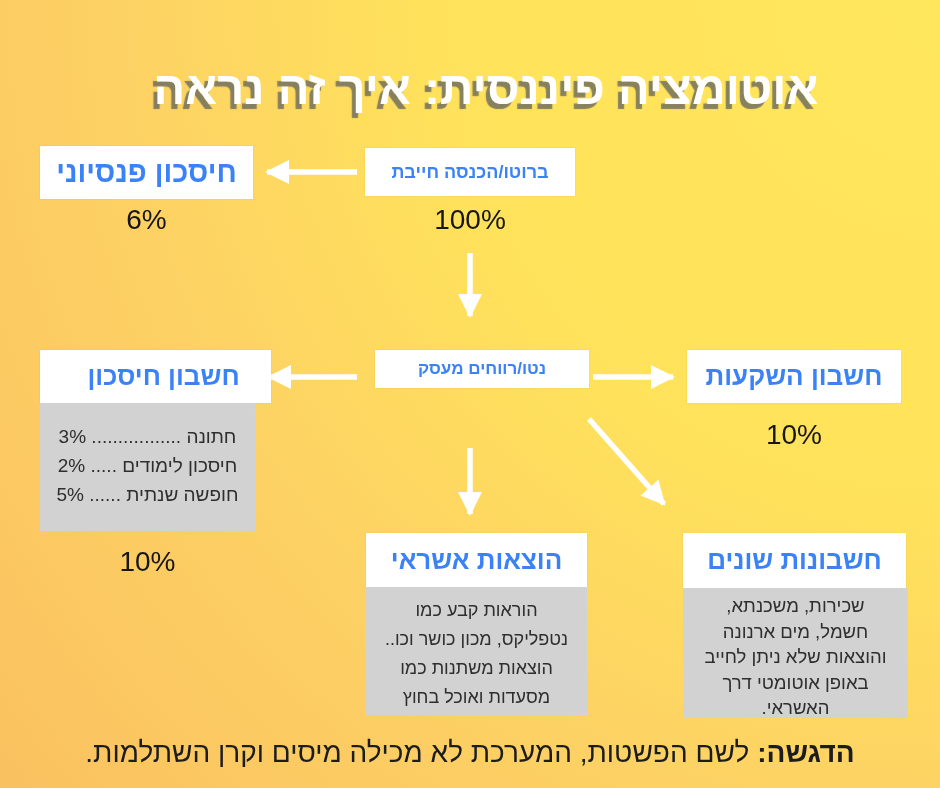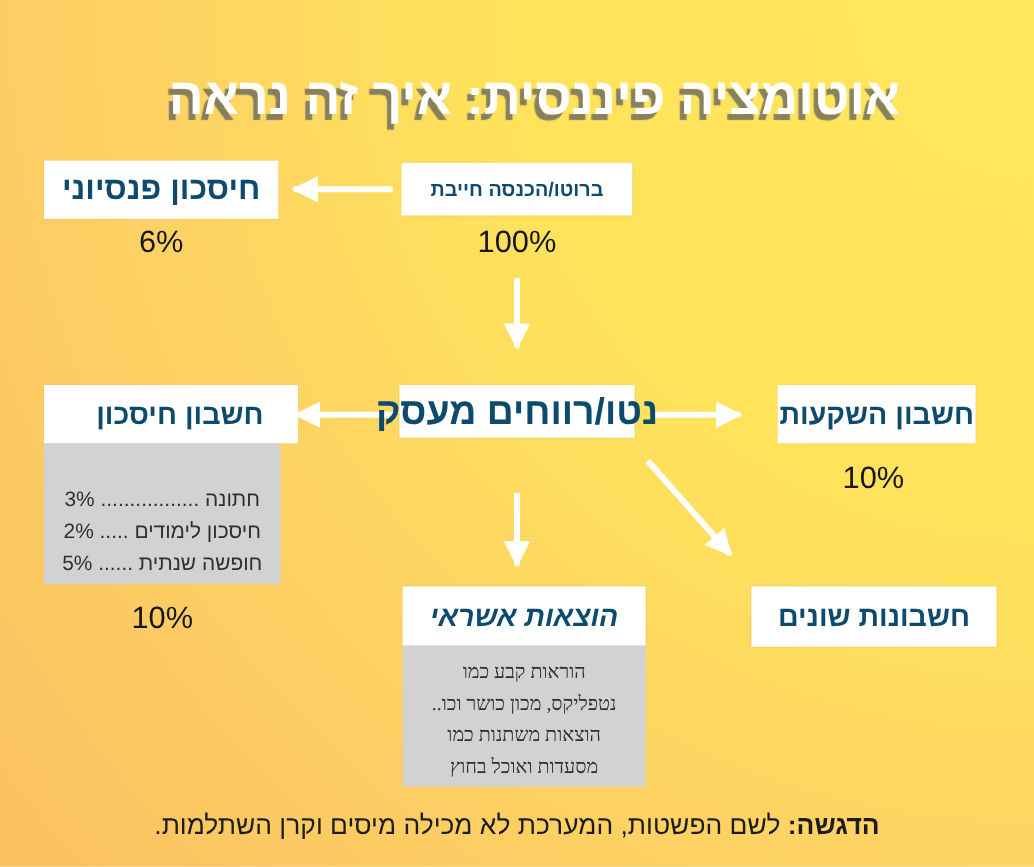--- a/index.html
+++ b/index.html
@@ -9,47 +9,47 @@
     background:radial-gradient(circle 1250px at 100% 0%,
       #ffe75c 0%, #ffe25b 40%, #fdd264 65%, #fac05f 100%);
   }
   .title{
     position:absolute;top:44px;left:0;width:940px;margin:16px;
     text-align:center;color:#ffffff;font-size:47px;font-weight:800;
     text-shadow:-4px 5px 1px rgba(104,104,96,0.8);
   }
   .arrows{position:absolute;top:0;left:0;pointer-events:none;}
   .node{
-    position:absolute;background:#ffffff;color:#0c4a6e;font-weight:700;
+    position:absolute;background:#ffffff;color:#3b82f6;font-weight:700;
     display:flex;align-items:center;justify-content:center;white-space:nowrap;
     box-shadow:0 0 1px rgba(0,0,0,0.15);
   }
   .pct{position:absolute;text-align:center;font-size:28px;color:#161616;}
   .panel{
     position:absolute;background:#d2d2d2;color:#2e2e2e;text-align:center;
     box-sizing:border-box;
   }
   #box-pension{left:40px;top:146px;width:213px;height:53px;font-size:29px;}
   #pct-pension{left:40px;top:204px;width:213px;}
   #box-gross{left:365px;top:148px;width:210px;height:48px;font-size:18px;}
   #pct-gross{left:365px;top:204px;width:210px;}
-  #box-net{left:363px;top:350px;width:214px;height:48px;font-size:34px;}
+  #box-net{left:375px;top:350px;width:214px;height:38px;font-size:17px;}
   #pct-net{left:363px;top:409px;width:214px;}
   #box-savings{left:40px;top:350px;width:215px;height:53px;font-size:26px;padding-left:16px;}
-  #panel-savings{left:40px;top:403px;width:215px;height:128px;padding-top:37px;font-size:19px;line-height:29px;}
+  #panel-savings{left:40px;top:403px;width:215px;height:128px;padding-top:19px;font-size:19px;line-height:29px;}
   #pct-savings{left:40px;top:546px;width:215px;}
-  #box-invest{left:687px;top:350px;width:180px;height:53px;font-size:26px;margin-left:20px;}
+  #box-invest{left:687px;top:350px;width:214px;height:53px;font-size:26px;}
   #pct-invest{left:687px;top:419px;width:214px;}
-  #box-credit{left:366px;top:533px;width:221px;height:54px;font-size:26px;font-style:italic;}
-  #panel-credit{left:366px;top:587px;width:221px;height:128px;padding-top:9px;font-size:18px;line-height:29px;font-family:Liberation Serif, serif;}
+  #box-credit{left:366px;top:533px;width:221px;height:54px;font-size:26px;}
+  #panel-credit{left:366px;top:587px;width:221px;height:128px;padding-top:9px;font-size:18px;line-height:29px;}
   #box-bills{left:683px;top:533px;width:223px;height:55px;font-size:26px;}
   #panel-bills{left:683px;top:588px;width:225px;height:130px;padding-top:5px;font-size:18.5px;line-height:25.5px;}
   .footnote{
     position:absolute;top:737px;left:0;width:940px;text-align:center;
-    font-size:24px;color:#1c1c1c;
+    font-size:28px;color:#1c1c1c;
   }
   .footnote b{font-weight:800;}
 </style>
 </head>
 <body>
 
 <div class="canvas">
 
   <h1 class="title">אוטומציה פיננסית: איך זה נראה</h1>
 
@@ -90,18 +90,25 @@
 
   <div class="node" id="box-credit">הוצאות אשראי</div>
   <div class="panel" id="panel-credit">
     <div>הוראות קבע כמו</div>
     <div>נטפליקס, מכון כושר וכו..</div>
     <div>הוצאות משתנות כמו</div>
     <div>מסעדות ואוכל בחוץ</div>
   </div>
 
   <div class="node" id="box-bills">חשבונות שונים</div>
+  <div class="panel" id="panel-bills">
+    <div>שכירות, משכנתא,</div>
+    <div>חשמל, מים ארנונה</div>
+    <div>והוצאות שלא ניתן לחייב</div>
+    <div>באופן אוטומטי דרך</div>
+    <div>האשראי.</div>
+  </div>
 
   <div class="footnote">
     <b>הדגשה:</b><span> לשם הפשטות, המערכת לא מכילה מיסים וקרן השתלמות.</span>
   </div>
 
 </div>
 
 </body></html>

